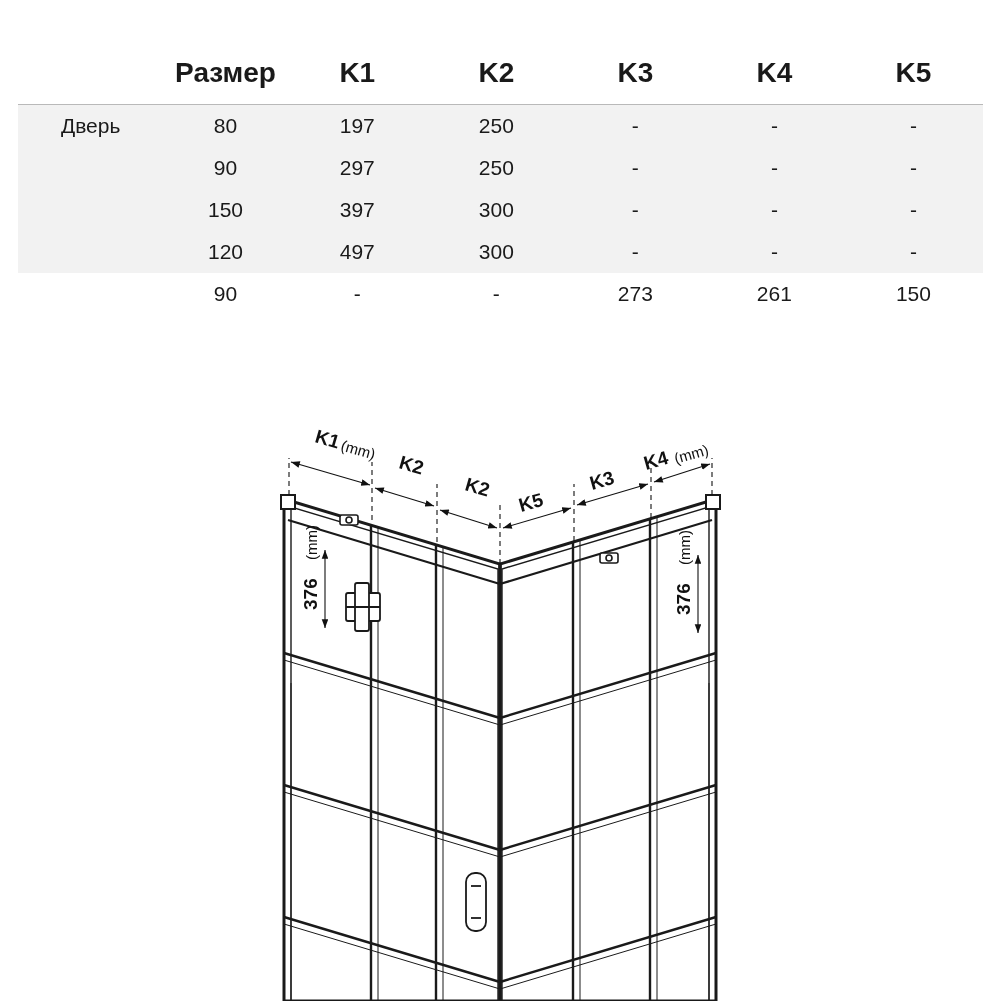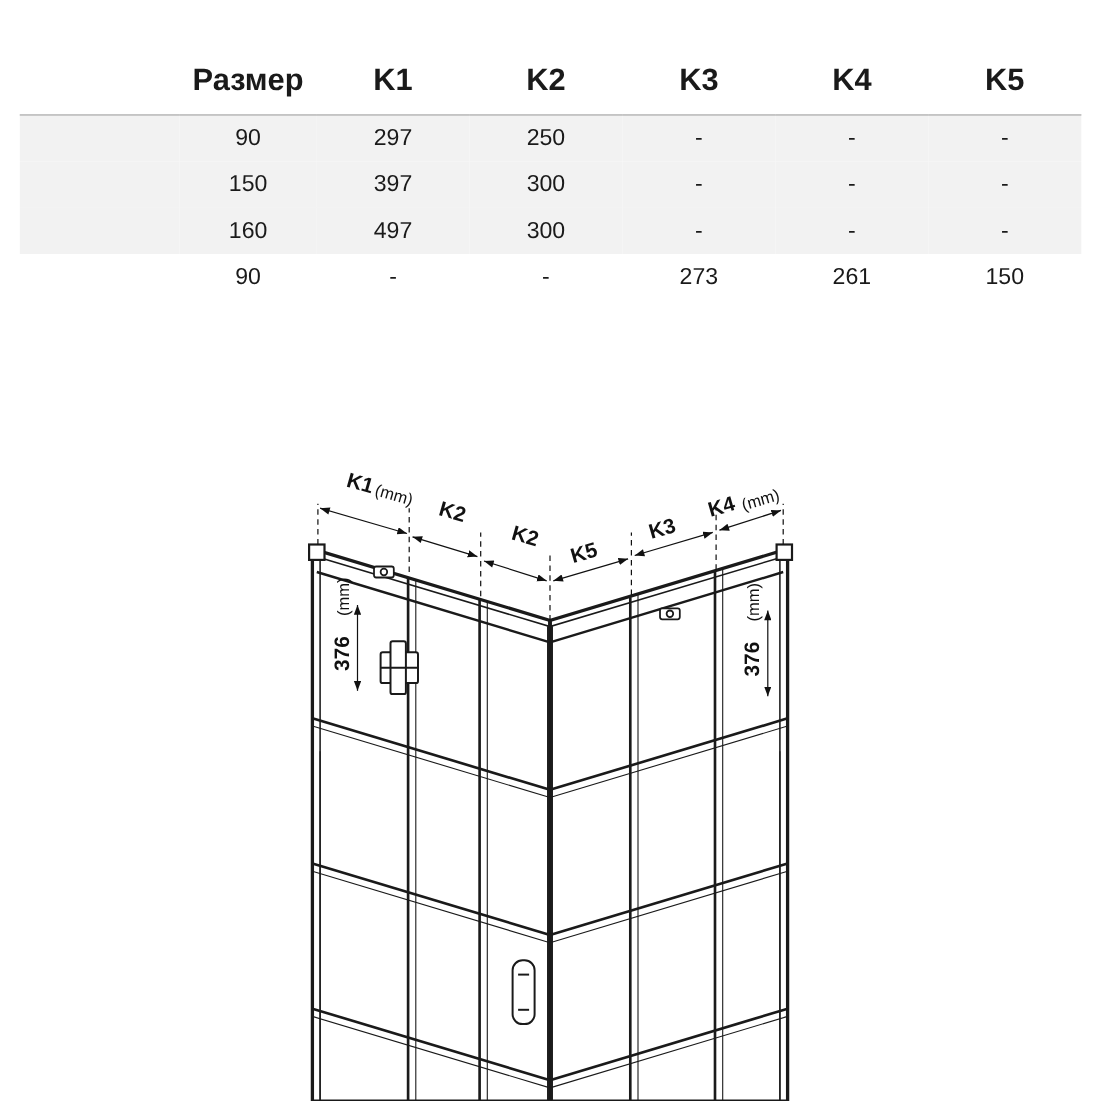--- a/index.html
+++ b/index.html
@@ -81,40 +81,49 @@
         <th>Размер</th>
         <th>K1</th>
         <th>K2</th>
         <th>K3</th>
         <th>K4</th>
         <th>K5</th>
       </tr>
     </thead>
     <tbody>
       <tr class="grp-door">
+        <td class="rowlabel">Дверь</td>
+        <td>80</td>
+        <td>197</td>
+        <td>250</td>
+        <td>-</td>
+        <td>-</td>
+        <td>-</td>
+      </tr>
+      <tr class="grp-door">
         <td class="rowlabel"></td>
         <td>90</td>
         <td>297</td>
         <td>250</td>
         <td>-</td>
         <td>-</td>
         <td>-</td>
       </tr>
       <tr class="grp-door">
         <td class="rowlabel"></td>
         <td>150</td>
         <td>397</td>
         <td>300</td>
         <td>-</td>
         <td>-</td>
         <td>-</td>
       </tr>
       <tr class="grp-door">
         <td class="rowlabel"></td>
-        <td>160</td>
+        <td>120</td>
         <td>497</td>
         <td>300</td>
         <td>-</td>
         <td>-</td>
         <td>-</td>
       </tr>
       <tr class="grp-wall">
         <td class="rowlabel"></td>
         <td>90</td>
         <td>-</td>

